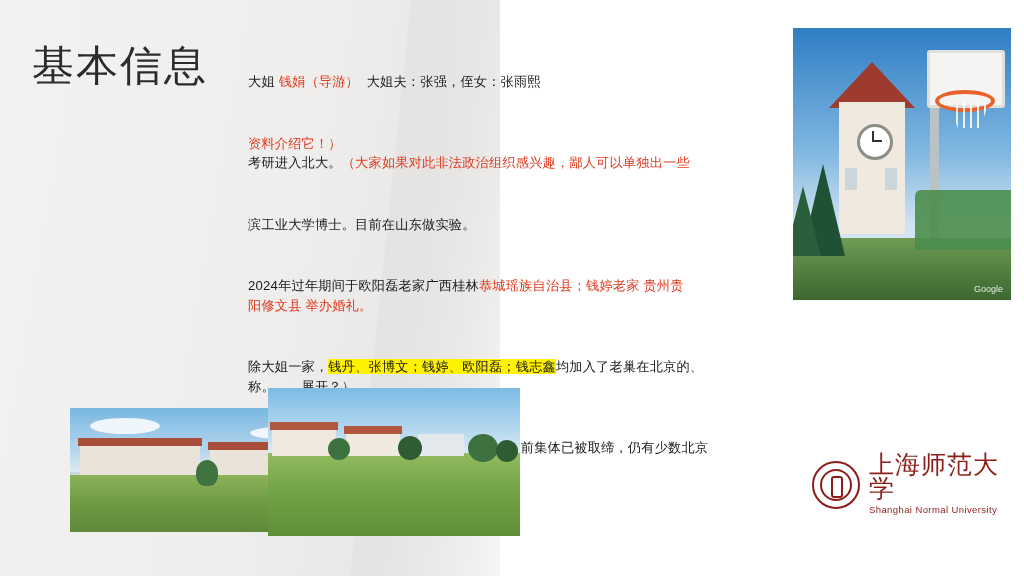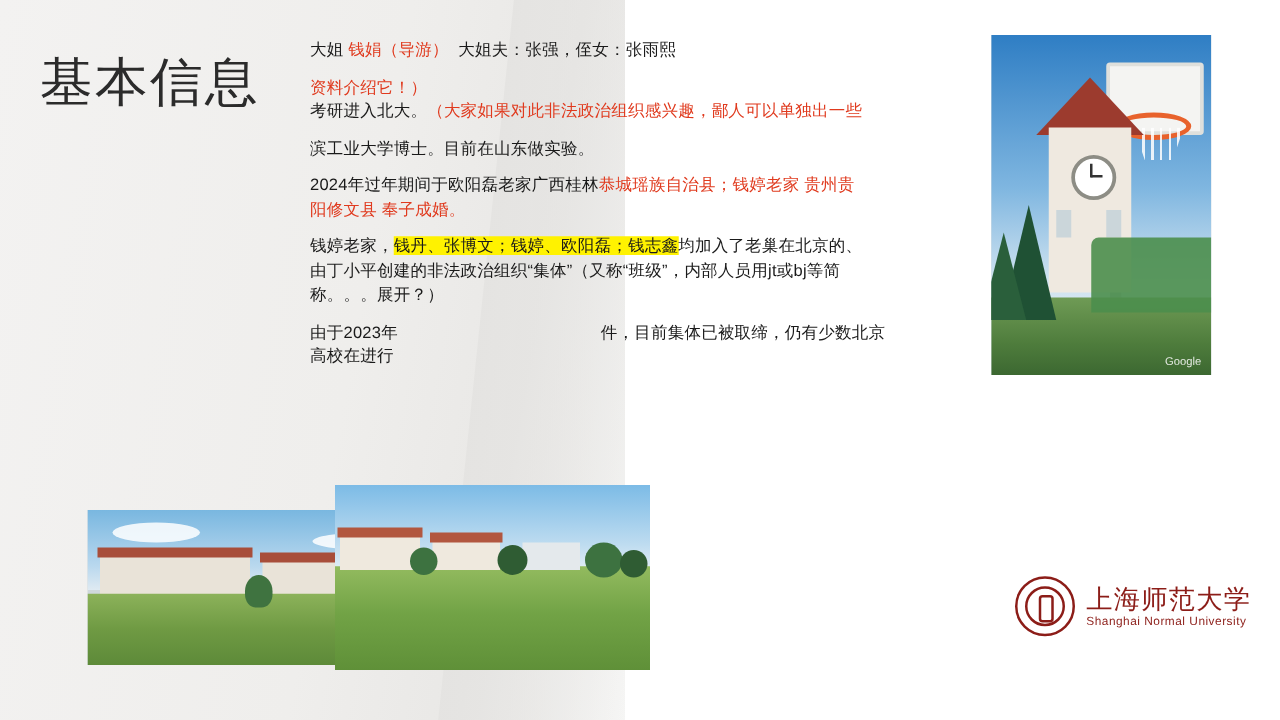--- a/index.html
+++ b/index.html
@@ -53,35 +53,35 @@
   .body-text {
     position: absolute;
     left: 248px;
     top: 30px;
     width: 525px;
     font-size: 13.2px;
     line-height: 19.5px;
     color: #1a1a1a;
     letter-spacing: 0.2px;
   }
-  .para { margin-bottom: 10px; }
+  .para { margin-bottom: 10px; margin-top: 42px; }
   .para.tight { margin-bottom: 0; }
   .red { color: #e03a1e; }
   .hl { background: #fff200; }
   .line { display: block; white-space: pre-wrap; }
 
   
   .photo {
     position: absolute;
     overflow: hidden;
     background: #cfd8dc;
   }
   #photo-basketball {
     left: 793px; top: 28px;
-    width: 176px; height: 272px;
+    width: 218px; height: 272px;
   }
   #photo-campus {
     left: 70px; top: 408px;
     width: 388px; height: 124px;
   }
   #photo-campus2 {
     left: 268px; top: 388px;
     width: 252px; height: 148px;
   }
 
@@ -159,22 +159,22 @@
   }
   .logo-seal:after {
     content: "";
     position: absolute;
     left: 17px; top: 13px;
     width: 8px; height: 18px;
     border: 2px solid #8c1d18;
     border-radius: 3px;
   }
   .logo-text-cn {
-    font-family: Liberation Serif, serif;
-    font-size: 21px;
+    font-family: Liberation Mono, monospace;
+    font-size: 25px;
     color: #8c1d18;
     letter-spacing: 1px;
     line-height: 24px;
   }
   .logo-text-en {
     font-size: 9.5px;
     color: #8c1d18;
     letter-spacing: .4px;
     line-height: 13px;
   }
@@ -195,25 +195,24 @@
       </div>
       <div class="para">
         <span class="line"><span class="red">资料介绍它！）</span></span>
         <span class="line"><span>考研进入北大。</span><span class="red">（大家如果对此非法政治组织感兴趣，鄙人可以单独出一些</span></span>
       </div>
       <div class="para">
         <span class="line"><span>滨工业大学博士。目前在山东做实验。</span></span>
       </div>
       <div class="para">
         <span class="line"><span>2024年过年期间于欧阳磊老家广西桂林</span><span class="red">恭城瑶族自治县；钱婷老家 贵州贵</span></span>
-        <span class="line"><span class="red">阳修文县 奉子成婚。</span></span>
-      </div>
-      <div class="para">
-        <span class="line"><span>钱婷老家，</span><span class="hl">钱丹、张博文；钱婷、欧阳磊；钱志鑫</span><span>均加入了老巢在北京的、</span></span>
-        <span class="line"><span>由丁小平创建的非法政治组织“集体”（又称“班级”，内部人员用jt或bj等简</span></span>
+        <span class="line"><span class="red">阳修文县 举办婚礼。</span></span>
+      </div>
+      <div class="para">
+        <span class="line"><span>除大姐一家，</span><span class="hl">钱丹、张博文；钱婷、欧阳磊；钱志鑫</span><span>均加入了老巢在北京的、</span></span>
         <span class="line"><span>称。。。展开？）</span></span>
       </div>
       <div class="para tight">
         <span class="line"><span>由于2023年</span><span>                                          件，目前集体已被取缔，仍有少数北京</span></span>
         <span class="line"><span>高校在进行</span></span>
       </div>
     </div>
 
   <div class="photo" id="photo-basketball">
     <div class="bb-sky"></div>

